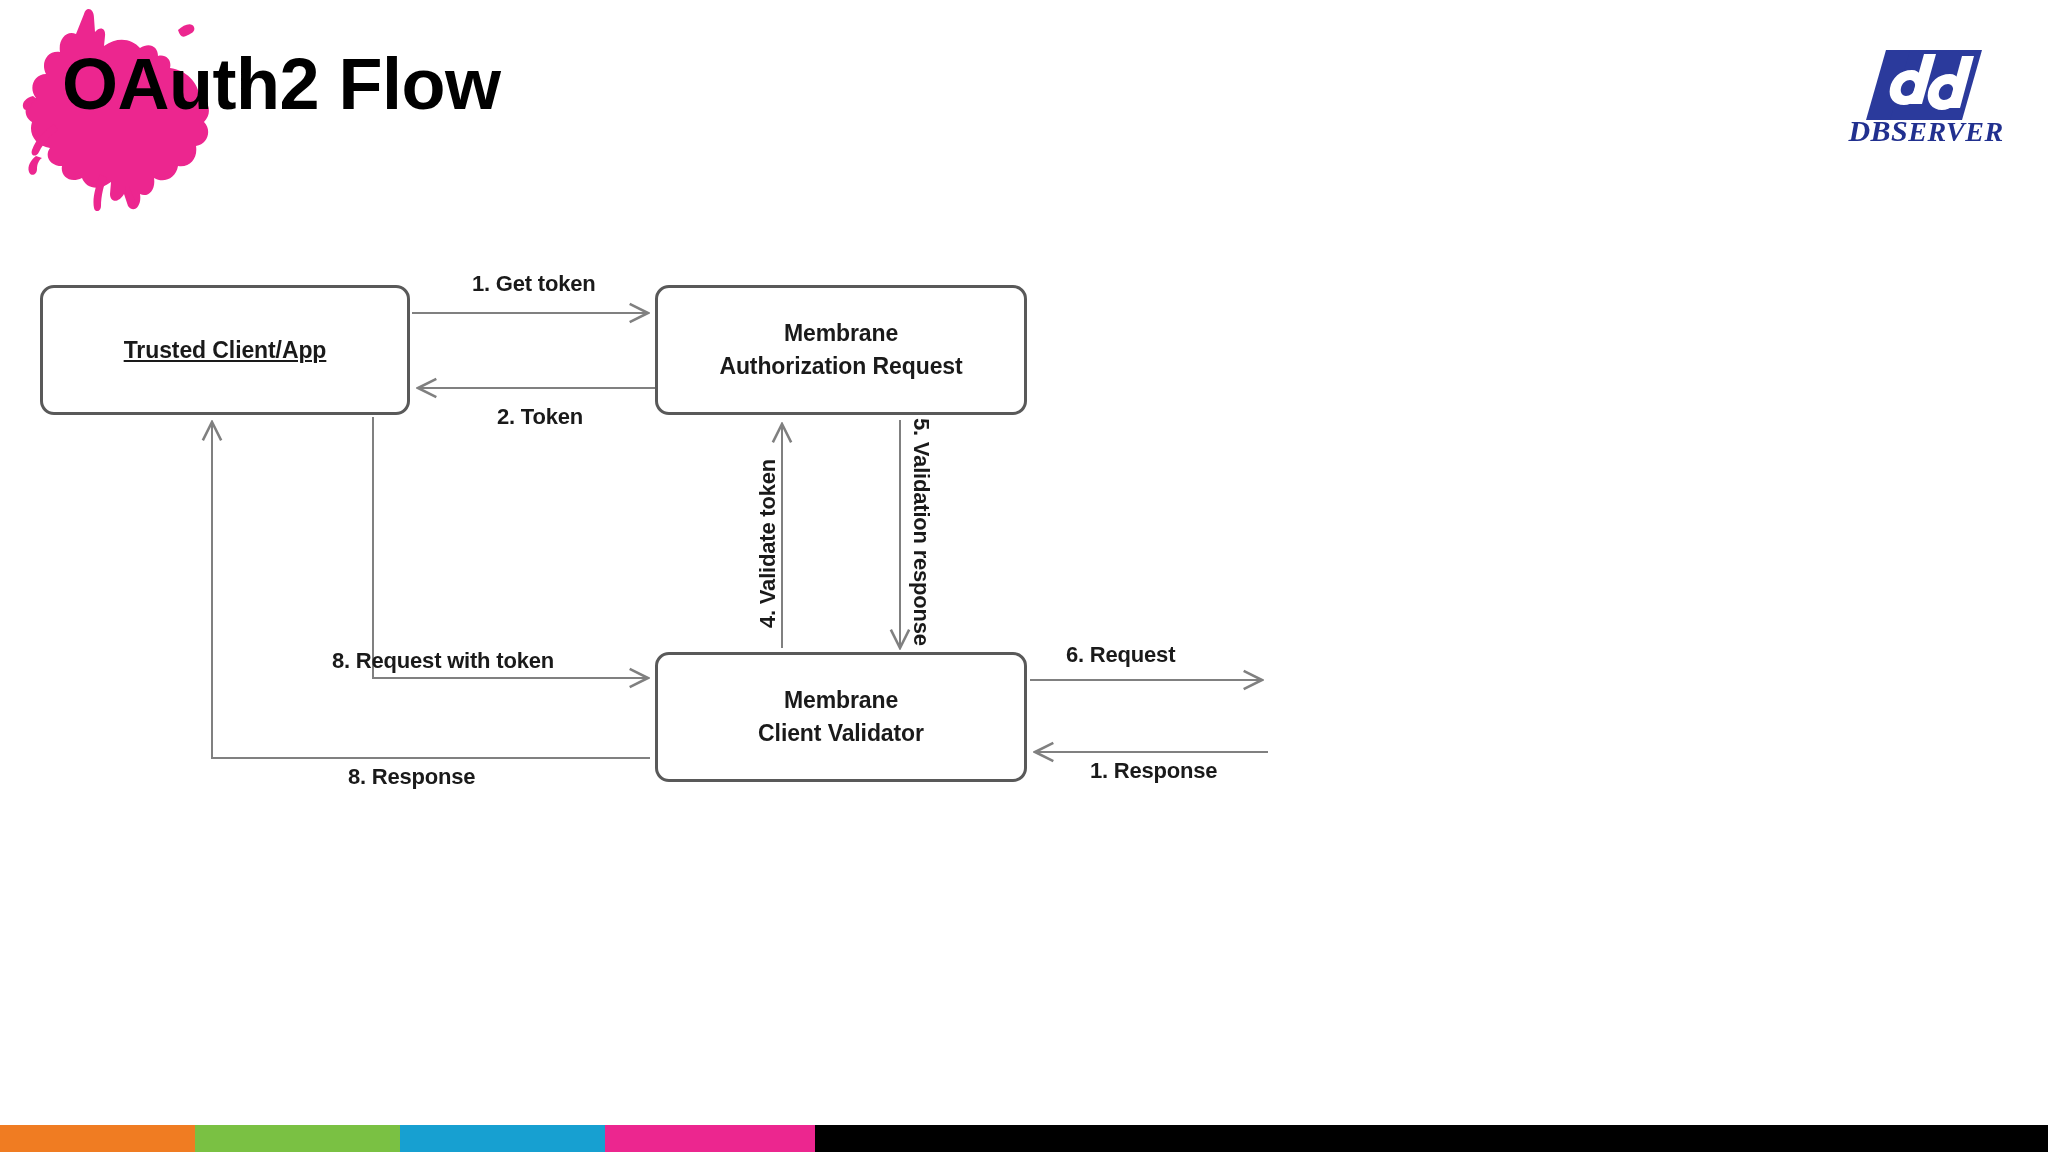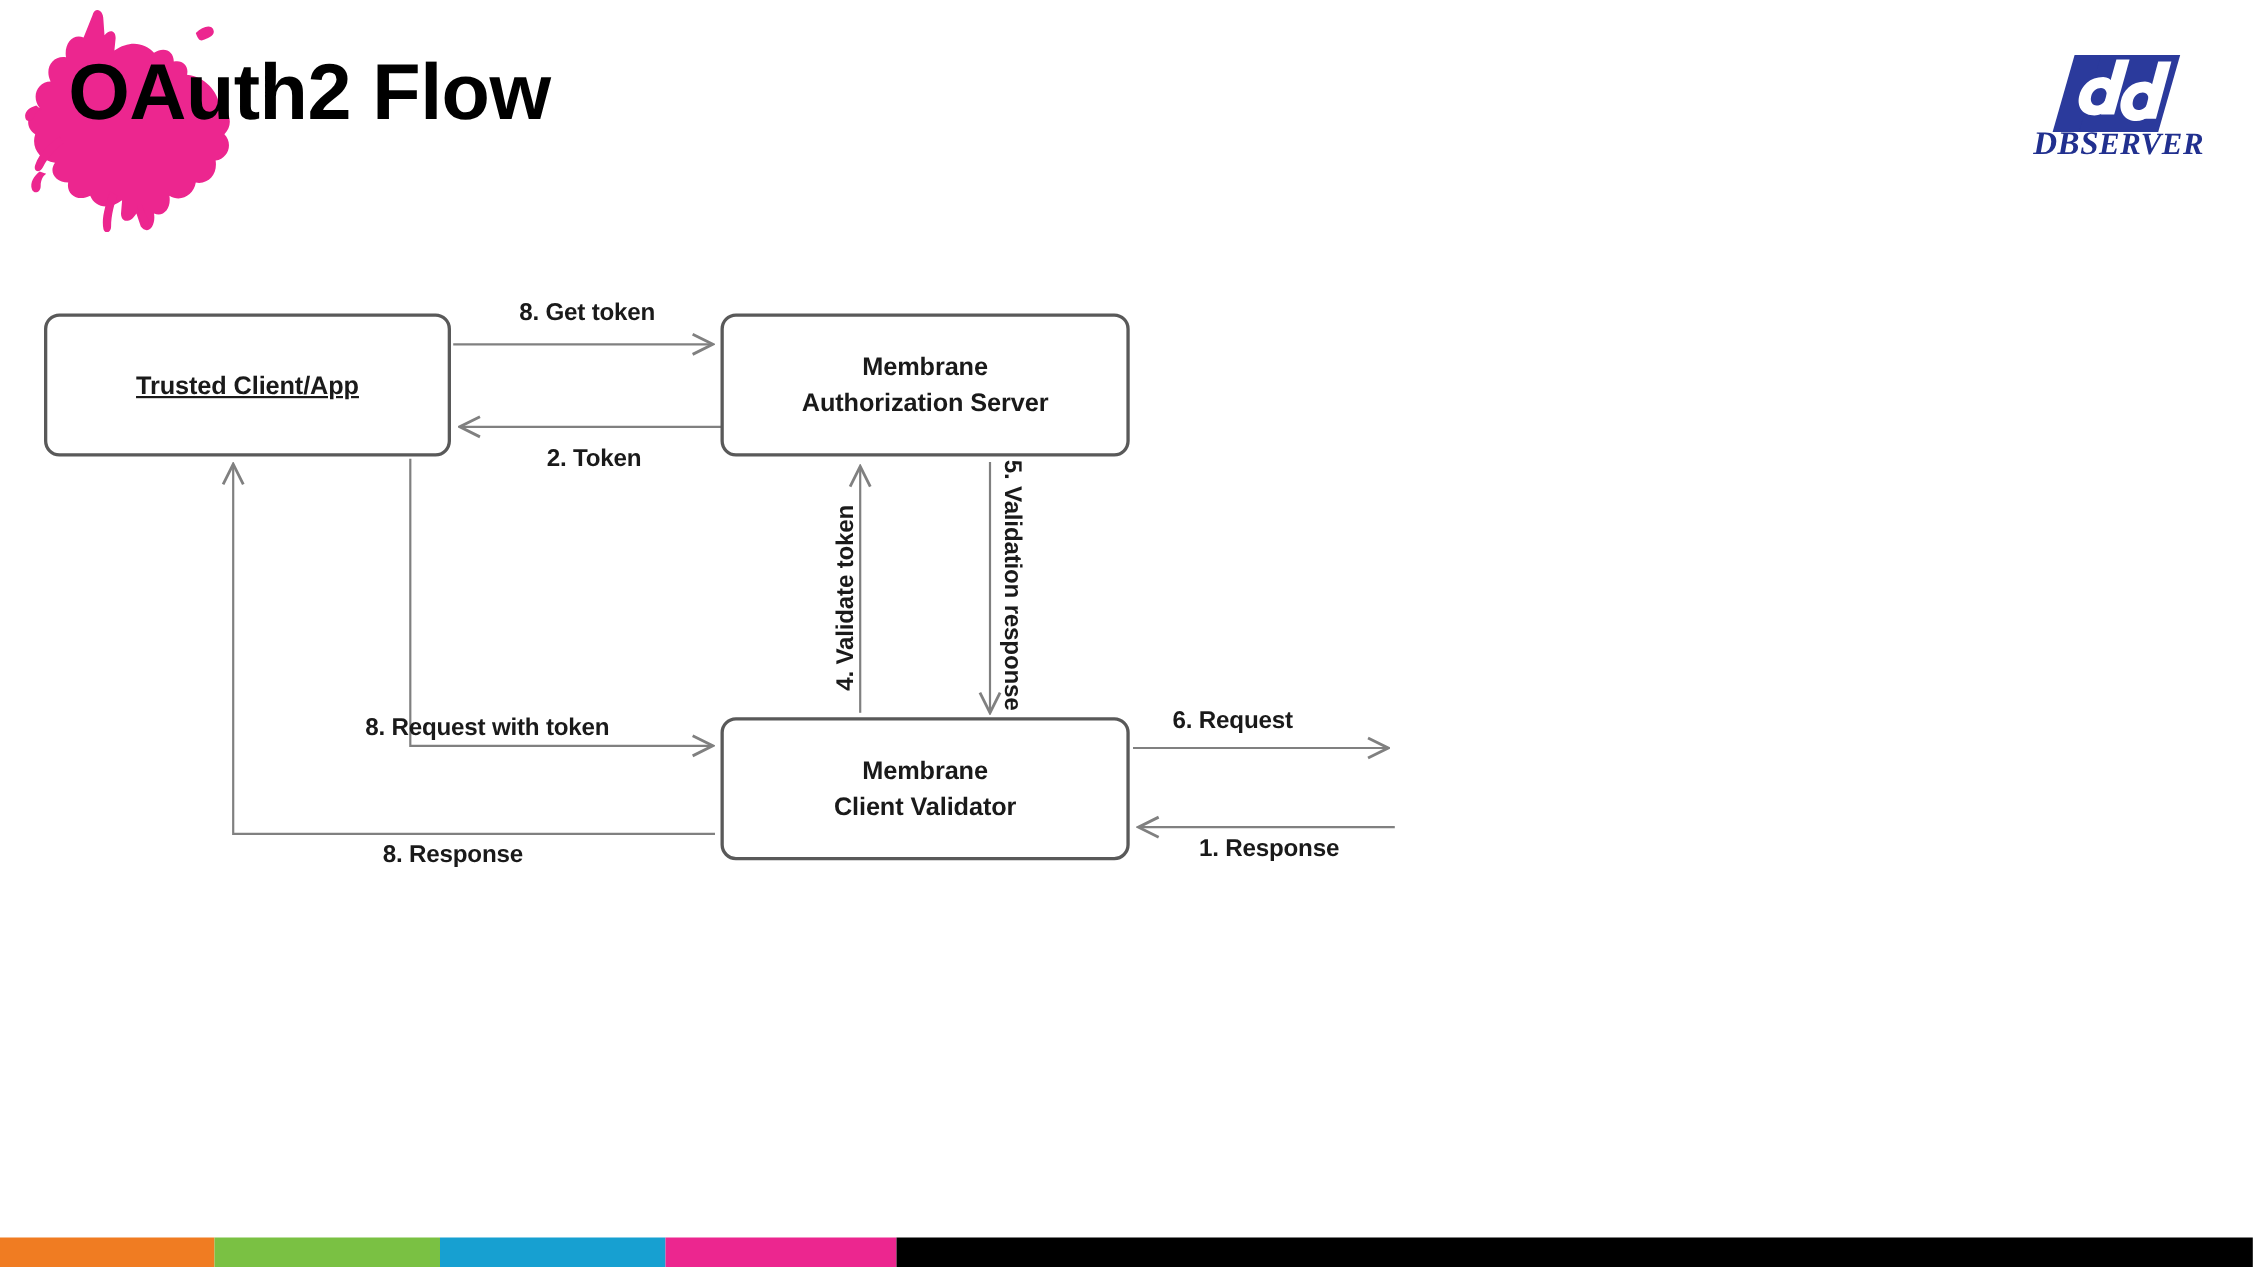--- a/index.html
+++ b/index.html
@@ -218,33 +218,33 @@
 
     <div class="node" id="node-client">
       <div>
         <span class="node-label">Trusted Client/App</span>
       </div>
     </div>
 
     <div class="node" id="node-authserver">
       <div>
         <span class="node-label">Membrane</span>
-        <span class="node-label">Authorization Server</span>
+        <span class="node-label">Authorization Request</span>
       </div>
     </div>
 
     <div class="node" id="node-validator">
       <div>
         <span class="node-label">Membrane</span>
         <span class="node-label">Client Validator</span>
       </div>
     </div>
 
 
-    <div class="edge-label" id="label-1">8. Get token</div>
+    <div class="edge-label" id="label-1">1. Get token</div>
     <div class="edge-label" id="label-2">2. Token</div>
     <div class="edge-label" id="label-3">8. Request with token</div>
     <div class="edge-label vert-up" id="label-4">4. Validate token</div>
     <div class="edge-label vert-down" id="label-5">5. Validation response</div>
     <div class="edge-label" id="label-6">6. Request</div>
     <div class="edge-label" id="label-7">1. Response</div>
     <div class="edge-label" id="label-8">8. Response</div>
   </div>
 
   <div id="footer-bar">

